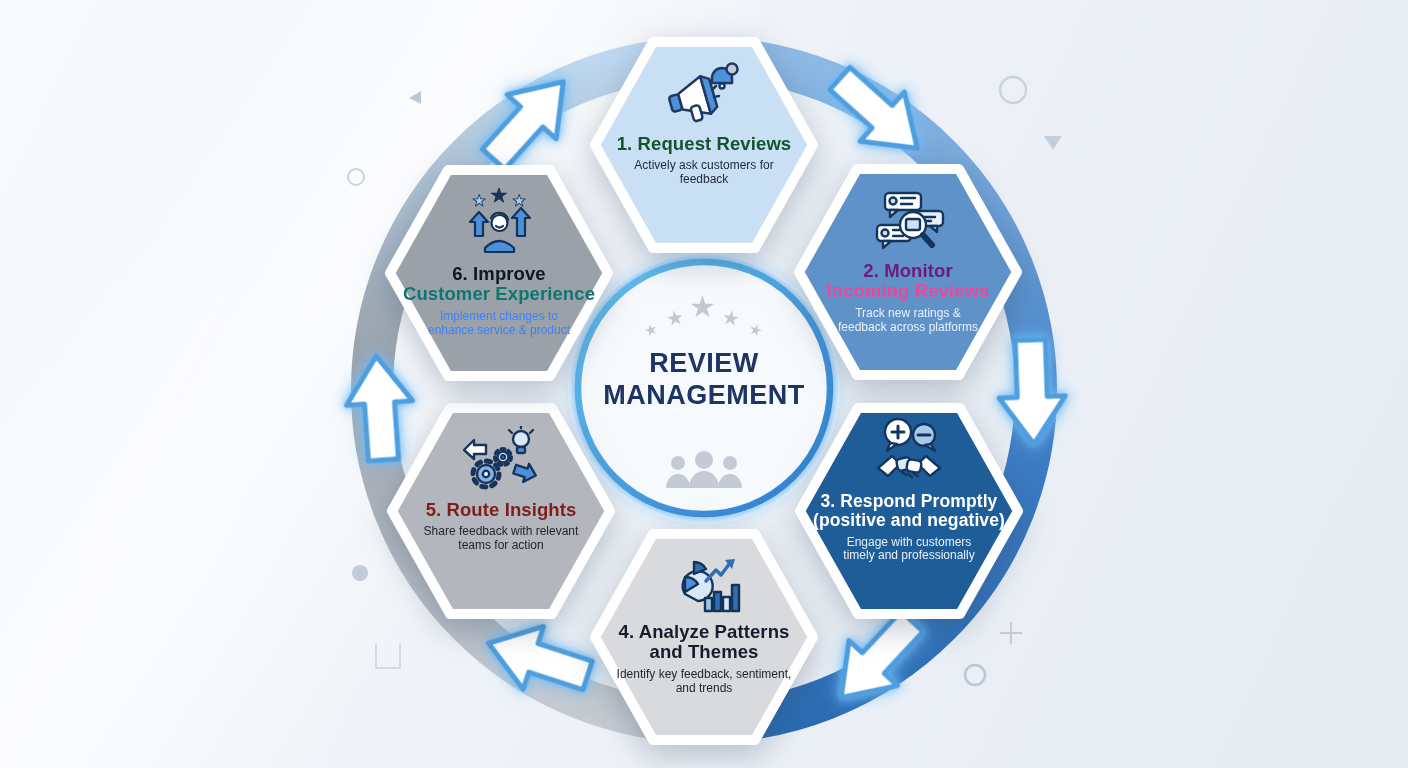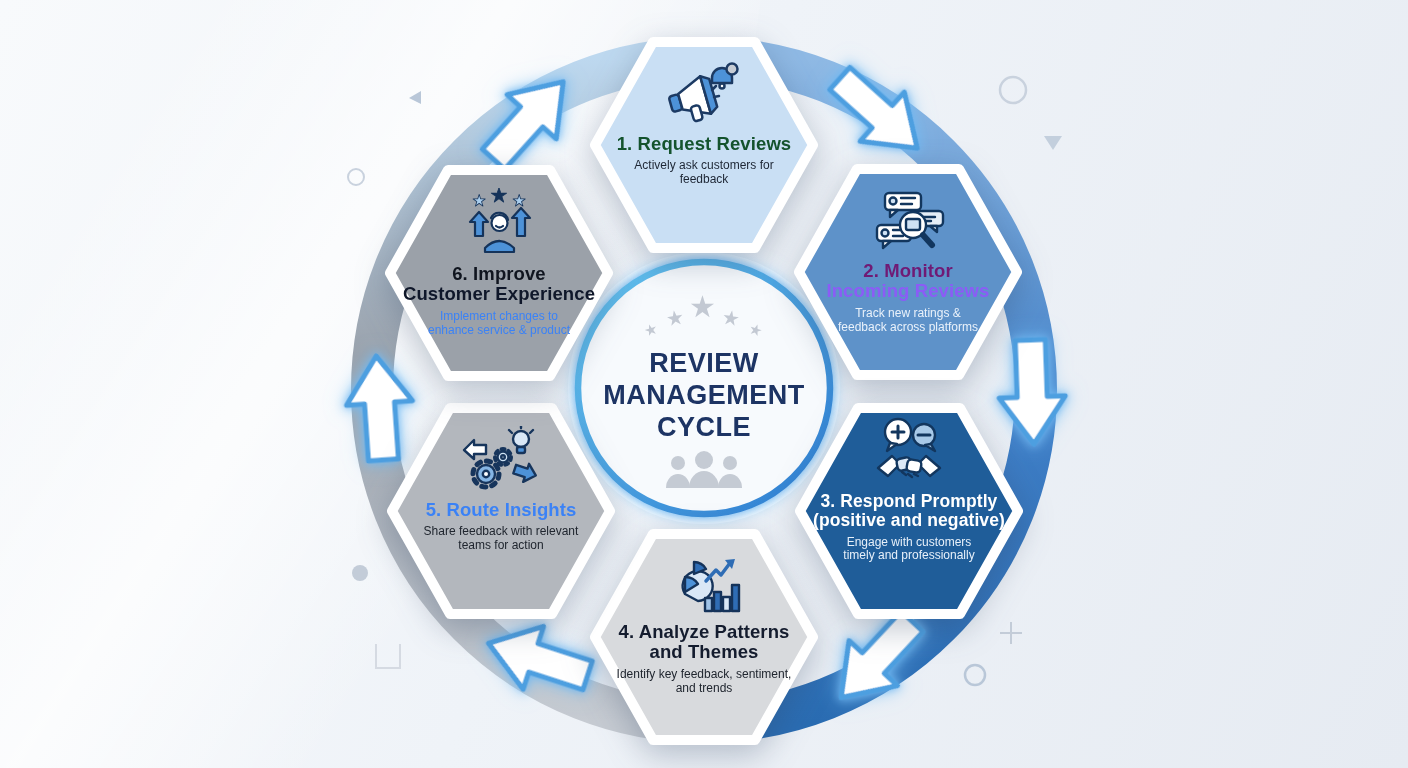--- a/index.html
+++ b/index.html
@@ -109,21 +109,20 @@
   </svg>
   <div>
     <span class="center-star" style="left:90px;top:84px;font-size:15px;transform:rotate(-18deg)">★</span>
     <span class="center-star" style="left:112px;top:70px;font-size:20px;transform:rotate(-9deg)">★</span>
     <span class="center-star" style="left:135px;top:54px;font-size:30px;">★</span>
     <span class="center-star" style="left:168px;top:70px;font-size:20px;transform:rotate(9deg)">★</span>
     <span class="center-star" style="left:195px;top:84px;font-size:15px;transform:rotate(18deg)">★</span>
   </div>
   <div class="center-text" style="top:142px">MANAGEMENT</div>
   <div class="center-text" style="top:110px">REVIEW</div>
-  <div class="center-text" style="top:174px">CYCLE</div>
   <svg class="center-people" width="80" height="38" viewBox="0 0 80 38">
     <g fill="#c5cbd4">
       <circle cx="14" cy="13" r="7"></circle>
         <path d="M2,38 a12,14 0 0 1 24,0 z"></path>
       <circle cx="66" cy="13" r="7"></circle>
         <path d="M54,38 a12,14 0 0 1 24,0 z"></path>
       <circle cx="40" cy="10" r="9"></circle>
         <path d="M25,38 a15,17 0 0 1 30,0 z"></path>
     </g>
   </svg>
@@ -171,21 +170,21 @@
         <rect x="14" y="38" width="34" height="16" rx="4" fill="#ffffff"></rect>
         <polygon points="20,54 20,61 28,54" fill="#ffffff"></polygon>
         <circle cx="22" cy="46" r="3.5" fill="#cfe2f4"></circle>
         <path d="M30,43 h13 M30,49 h10" fill="none"></path>
         <circle cx="50" cy="38" r="13" fill="#ffffff"></circle>
         <rect x="43" y="32" width="14" height="11" rx="2" fill="#cfe2f4"></rect>
         <path d="M60,48 L69,58" stroke-width="6"></path>
       </g>
     </svg>
     <div class="hex-title" style="color: #701a75;">2. Monitor</div>
-    <div class="hex-title" style="color: #8b5cf6;">Incoming Reviews</div>
+    <div class="hex-title" style="color: #ec4899;">Incoming Reviews</div>
     <div class="hex-sub" style="max-width: 152px; color: rgb(234, 242, 251);">Track new ratings &amp; feedback across platforms</div>
   </div>
 </div>
 
 <div class="hex step3" style="left:794px;top:402px">
   <svg class="hex-shape" viewBox="0 0 230 218">
     <polygon points="64,6 166,6 224,109 166,212 64,212 6,109" stroke="#ffffff" stroke-width="10" stroke-linejoin="round" fill="#1f5d99"></polygon>
   </svg>
   <div class="hex-content">
     <svg class="hex-icon" width="90" height="72" viewBox="0 0 90 72">
@@ -246,21 +245,21 @@
         <circle cx="30" cy="48" r="3.2" fill="#ffffff"></circle>
         <circle cx="47" cy="31" r="8" fill="none" stroke-width="4" stroke-dasharray="3 4.2"></circle>
         <circle cx="47" cy="31" r="5.5" fill="#cfe2f4"></circle>
         <circle cx="47" cy="31" r="1.8" fill="#ffffff"></circle>
         <circle cx="65" cy="13" r="8" fill="#d9e7f6"></circle>
         <rect x="61" y="21" width="8" height="6" rx="2" fill="#4d92d8"></rect>
         <path d="M53,4 l3,3 M77,4 l-3,3 M65,-1 v3" fill="none"></path>
         <polygon points="80,46 70,56 70,51 58,51 58,42 70,42 70,37" fill="#4d92d8" transform="rotate(18 69 47)"></polygon>
       </g>
     </svg>
-    <div class="hex-title" style="color: #3b82f6;">5. Route Insights</div>
+    <div class="hex-title" style="color: #7f1d1d;">5. Route Insights</div>
     <div class="hex-title" style="color: rgb(20, 28, 46);"></div>
     <div class="hex-sub" style="max-width: 158px; color: rgb(32, 38, 47);">Share feedback with relevant teams for action</div>
   </div>
 </div>
 
 <div class="hex step6" style="left:384px;top:164px">
   <svg class="hex-shape" viewBox="0 0 230 218">
     <polygon points="64,6 166,6 224,109 166,212 64,212 6,109" stroke="#ffffff" stroke-width="10" stroke-linejoin="round" fill="#9ba1a9"></polygon>
   </svg>
   <div class="hex-content">
@@ -271,16 +270,16 @@
         <text x="58" y="18" font-size="16" fill="#a9cdec" stroke-width="0.8">★</text>
         <polygon points="16,34 25,24 34,34 29,34 29,48 21,48 21,34" fill="#4d92d8"></polygon>
         <polygon points="58,30 67,20 76,30 71,30 71,48 63,48 63,30" fill="#4d92d8"></polygon>
         <path d="M37,30 a9,9 0 0 1 17,2" fill="#9aa2ac"></path>
         <circle cx="45.5" cy="35" r="8" fill="#ffffff"></circle>
         <path d="M42,38 q3.5,3 7,0" fill="none"></path>
         <path d="M31,60 Q45,46 60,60 L60,64 L31,64 Z" fill="#4d92d8"></path>
       </g>
     </svg>
     <div class="hex-title" style="color: rgb(16, 21, 31);">6. Improve</div>
-    <div class="hex-title" style="color: #0f172a;">Customer Experience</div>
+    <div class="hex-title" style="color: #0f766e;">Customer Experience</div>
     <div class="hex-sub" style="max-width: 162px; color: #3b82f6;">Implement changes to enhance service &amp; product</div>
   </div>
 </div>
 
 </body></html>

